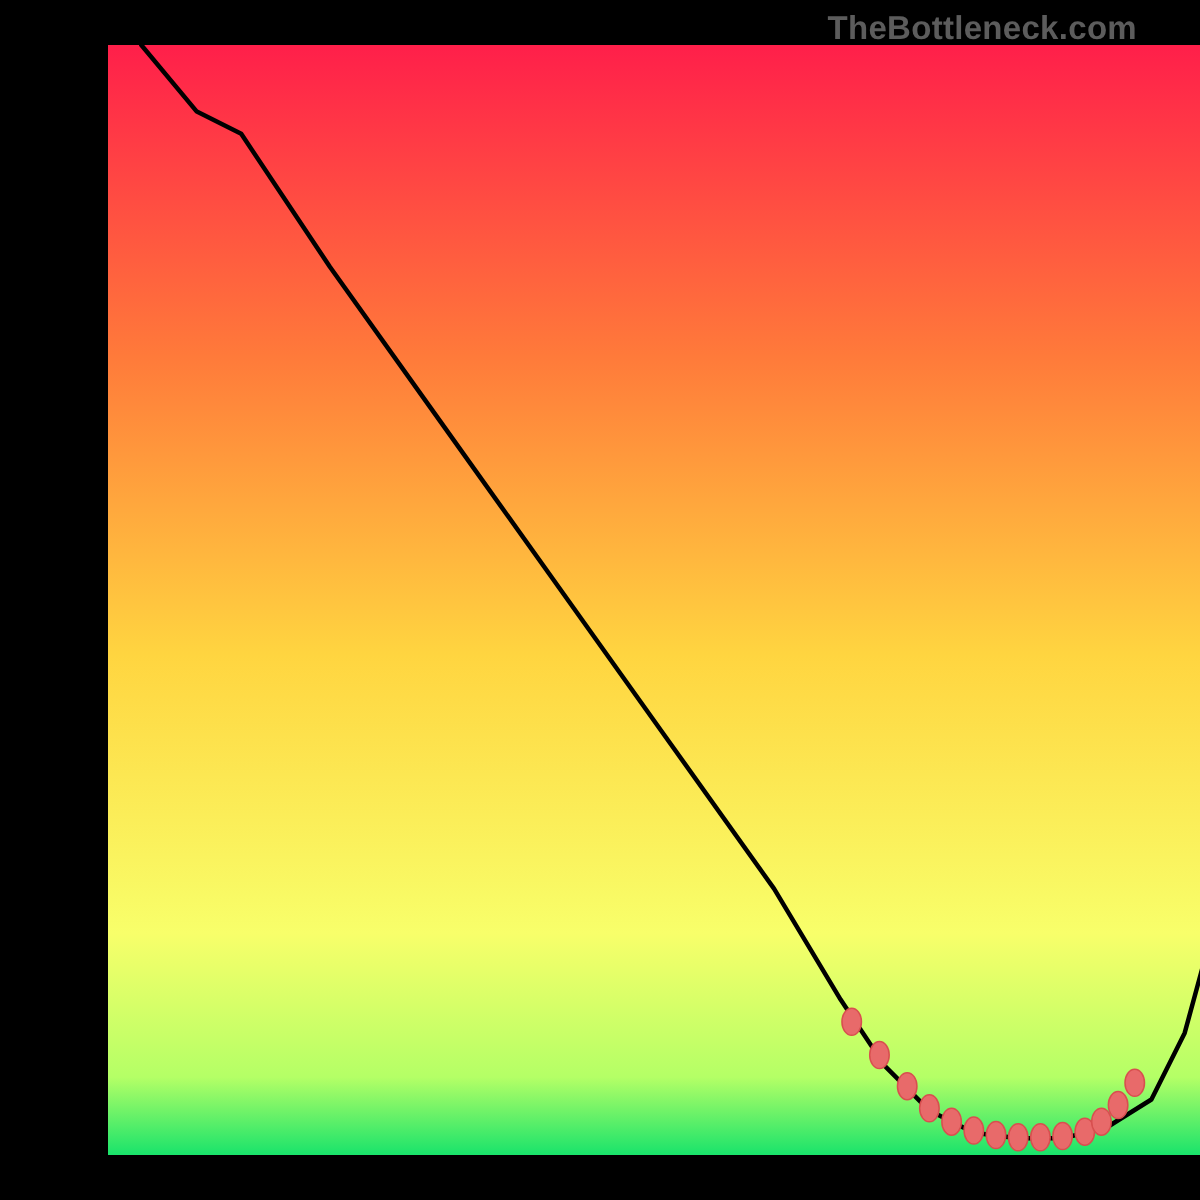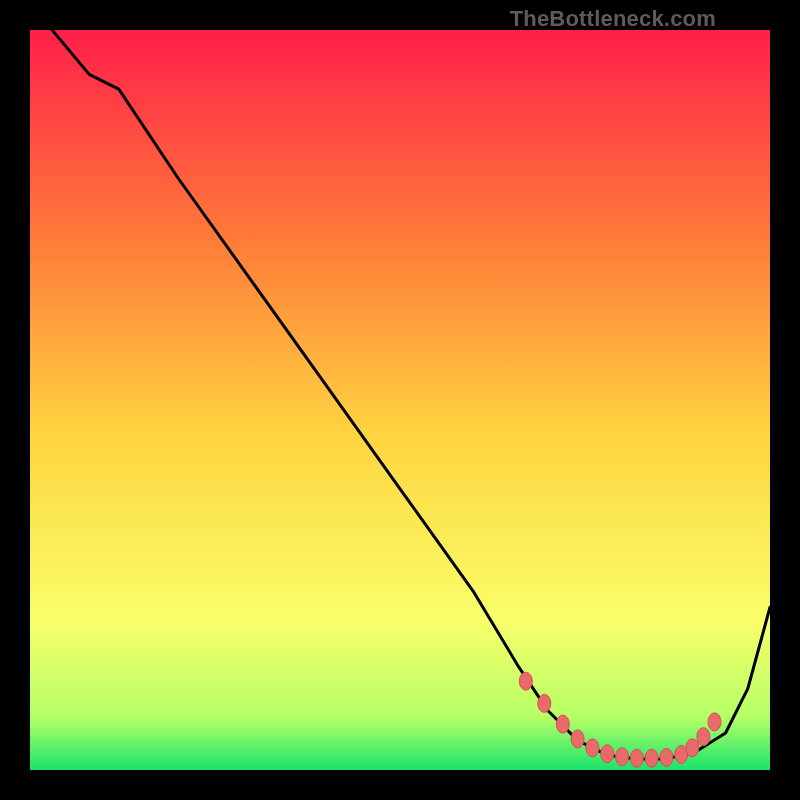--- a/index.html
+++ b/index.html
@@ -2,20 +2,21 @@
 <html><head>
 <meta charset="utf-8">
 <style>
   * { margin: 0; padding: 0; box-sizing: border-box; }
   html, body { width: 800px; height: 800px; overflow: hidden; background: #000; }
   .stage {
     position: relative;
     width: 732px;
     height: 800px;
     background: #000;
+    margin-left: 42px;
   }
   .watermark {
     position: absolute;
     top: 6px;
     right: 16px;
     font-family: Arial, Helvetica, sans-serif;
     font-size: 22px;
     font-weight: 600;
     color: #5c5c5c;
     letter-spacing: 0.2px;

